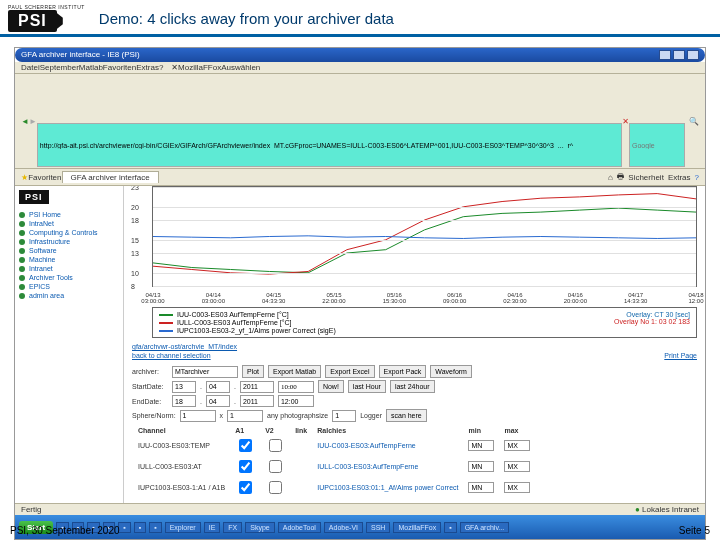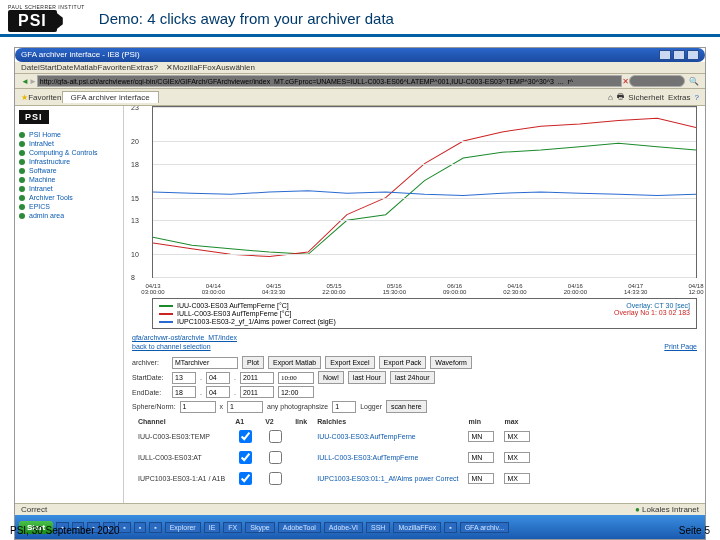--- a/index.html
+++ b/index.html
@@ -10,21 +10,21 @@
   .psi-tag .logo { background:#111; color:#fff; font-weight:bold; font-size:16px; padding:3px 10px 3px 10px; letter-spacing:1px; line-height:1; border-radius:2px; position:relative; }
   .psi-tag .logo::after { content:""; position:absolute; right:-6px; top:3px; bottom:3px; width:6px; background:#111; clip-path: polygon(0 0, 100% 30%, 100% 70%, 0 100%); }
   .title { font-size:15px; color:#003a6c; font-weight:normal; padding-left:0;text-align:right; }
   .rule { height:3px; background:#0060a3; margin:0 0 4px 0; }
 
   .screenshot { margin:6px 14px 0 14px; flex:1; border:1px solid #999; background:#fff; display:flex; flex-direction:column; overflow:hidden; }
   .winbar { background:linear-gradient(#2a66c9,#1a4aa0); color:#fff; font-size:8px; padding:2px 6px; display:flex; align-items:flex-start; justify-content:space-between;border-radius:7px; }
   .winctl { display:flex; gap:2px; }
   .winctl span { width:10px; height:8px; background:#cbd8f2; display:inline-block; border:1px solid #274b8f; }
   .menubar, .toolbar, .addrbar, .tabbar { background:#ece9d8; border-bottom:1px solid #b5b199; font-size:8px; padding:1px 6px; display:flex; align-items:center; gap:0; color:#333; overflow:hidden; white-space:nowrap; }
-  .addrbar input { flex:1; font-size:7px; height:10px; border:1px solid #aaa; padding:0 2px; background:#737373; }
+  .addrbar input { flex:1; font-size:7px; height:10px; border:1px solid #aaa; padding:16px 2px; background:#5eead4;margin-top:48px; }
   .addrbar .right { margin-left:auto; display:flex; align-items:center; gap:4px; }
   .tabbar .tab { background:#fff; border:1px solid #b0ad97; border-bottom:none; padding:1px 8px; font-size:8px; }
   .content { flex:1; display:flex; min-height:0; }
   .sidebar { width:100px; border-right:1px solid #ccc; padding:4px; font-size:7px; color:#114; }
   .sidebar .brand { background:#111; color:#fff; display:inline-block; padding:2px 6px; font-weight:bold; letter-spacing:1px; margin-bottom:6px; font-size:9px; }
   .sidebar ul { list-style:none; margin:0; padding:0; }
   .sidebar li { color:#0b5ab0; padding:1px 0 1px 10px; position:relative; cursor:pointer; }
   .sidebar li::before { content:""; position:absolute; left:0; top:2px; width:6px; height:6px; border-radius:50%; background:#2d8a3a; }
   .main { flex:1; display:flex; flex-direction:column; overflow:hidden; }
   .main h3 { margin:2px 0; text-align:center; font-size:11px; font-weight:bold; color:#122; }
@@ -77,37 +77,37 @@
       <span>GFA archiver interface - IE8 (PSI)</span>
       <span class="winctl">
         <span></span>
         <span></span>
         <span></span>
       </span>
     </div>
 
     <div class="menubar">
       <span>Datei</span>
-      <span>StartDate</span>
+      <span>September</span>
       <span>Matlab</span>
       <span>Favoriten</span>
       <span>Extras</span>
       <span>?</span>
       <span style="margin-left:8px;">✕</span>
       <span>MozillaFFox</span>
       <span>Auswählen</span>
     </div>
 
     <div class="addrbar">
       <span style="color:#2a8a2a;">◄</span>
       <span style="color:#aaa;">►</span>
       <input type="text" value="http://gfa-ait.psi.ch/archviewer/cgi-bin/CGIEx/GIFArch/GFArchviewer/index_MT.cGFproc=UNAMES=IULL-C003-ES06^LATEMP^001,IUU-C003-ES03^TEMP^30^30^3_..._r^__" style="">
       <span style="color:#c22;">✕</span>
       <div class="right">
-        <input type="text" style="width: 50px; border-radius: 6px;" placeholder="Google">
+        <input type="text" style="width: 50px;" placeholder="Google">
         <span>🔍</span>
       </div>
     </div>
 
     <div class="tabbar">
       <span style="color:#e6b800;">★</span>
       <span>Favoriten</span>
       <span class="tab">GFA archiver interface</span>
       <div style="margin-left:auto; display:flex; gap:4px; align-items:center;">
         <span>⌂</span>
@@ -272,21 +272,21 @@
                   <td><input type="text" style="width: 20px; font-size: 7px; border: 1px solid rgb(153, 153, 153);" value="MN"></td>
                   <td><input type="text" style="width: 20px; font-size: 7px; border: 1px solid rgb(153, 153, 153);" value="MX"></td>
                 </tr>
               </tbody>
           </table>
         </div>
       </div>
     </div>
 
     <div class="statusbar">
-      <span>Correct</span>
+      <span>Fertig</span>
       <span><span style="color:#2a8a2a;">●</span> <span>Lokales Intranet</span></span>
     </div>
 
     <div class="taskbar" id="taskbar">
         <div class="startbtn">Start</div>
         <div class="tbitem">▪</div>
         <div class="tbitem">▪</div>
         <div class="tbitem">▪</div>
         <div class="tbitem">▪</div>
         <div class="tbitem">▪</div>

